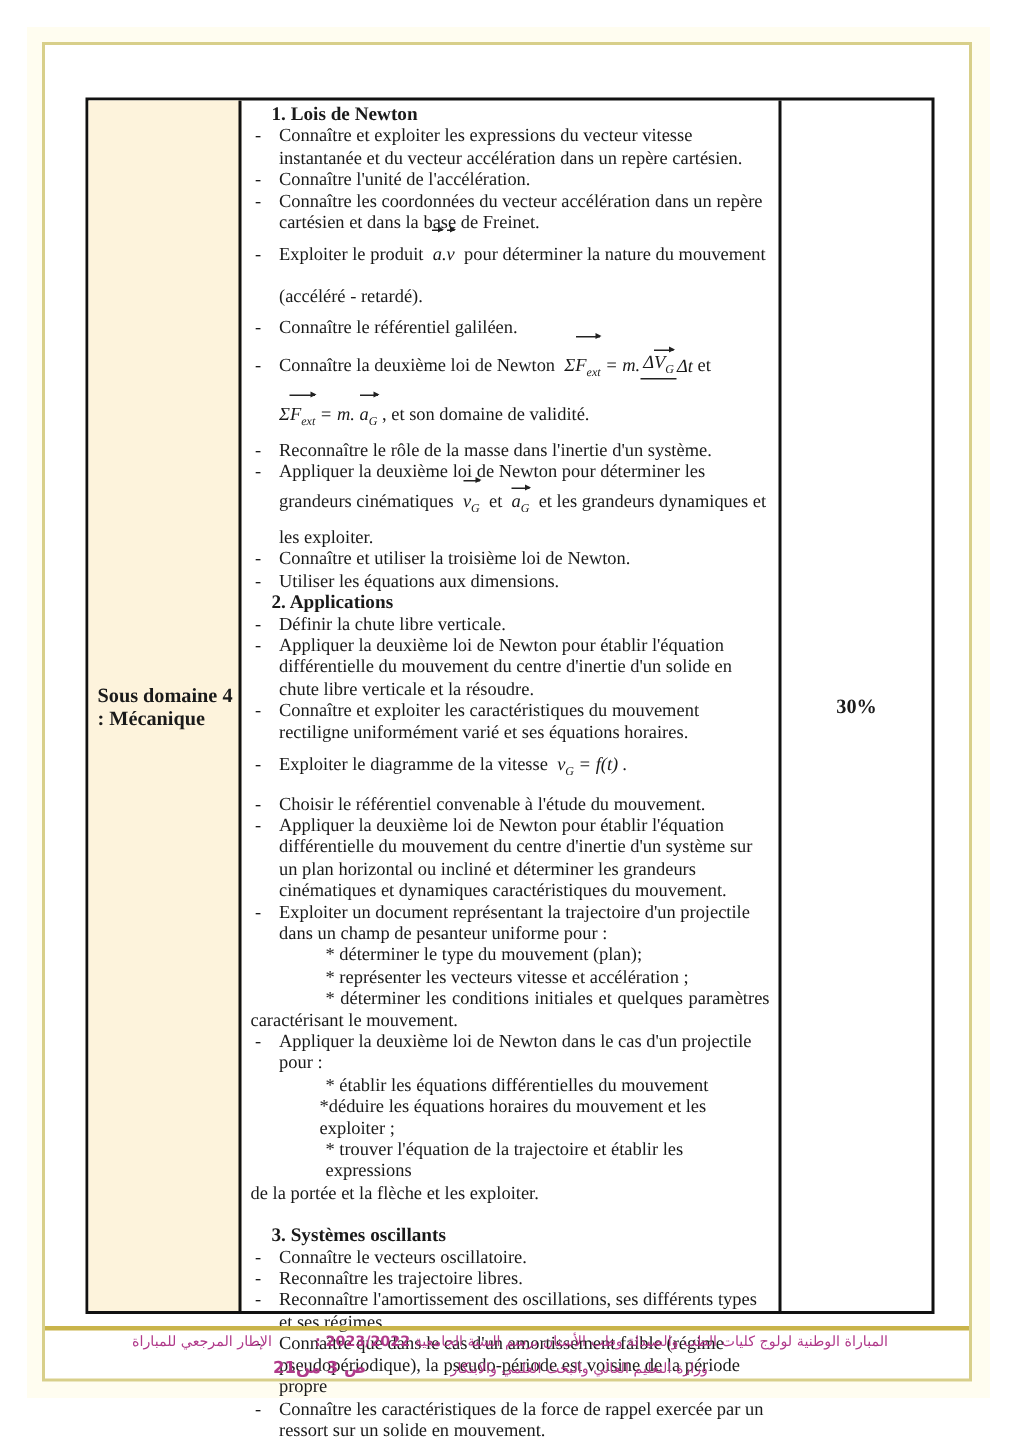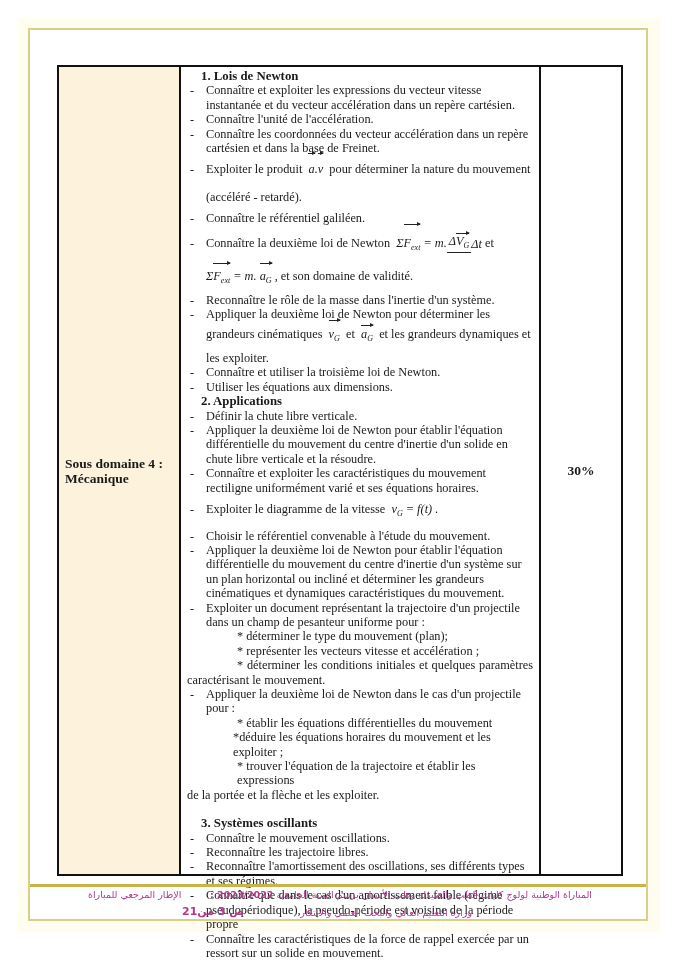--- a/index.html
+++ b/index.html
@@ -3,21 +3,21 @@
 <meta charset="utf-8">
 <style>
   html, body { margin: 0; padding: 0; background: #ffffff; }
   body { width: 679px; height: 960px; position: relative; overflow: hidden;
          font-family: "Liberation Serif", "DejaVu Serif", serif; color: #1a1a1a; }
   .page-glow { position: absolute; left: 18px; top: 18px; width: 642px; height: 914px; background: #fffdf0; }
   .frame { position: absolute; left: 28px; top: 28px; width: 620px; height: 893px;
            border: 2px solid #d8cf8a; background: #ffffff; box-sizing: border-box; }
   .tbl { position: absolute; left: 57px; top: 65px; width: 566px; height: 811px;
          border: 2.5px solid #111; box-sizing: border-box; display: flex; }
-  .col-domain { width: 122px; background: #fdf3dc; border-right: 2px solid #111;
+  .col-domain { width: 102px; background: #fdf3dc; border-right: 2px solid #111;
                 display: flex; align-items: center; box-sizing: border-box; padding-left: 6px; }
   .col-domain span { font-weight: bold; font-size: 13.5px; line-height: 15px; }
   .col-content { width: 360px; border-right: 2.5px solid #111; box-sizing: border-box;
                  padding: 2px 6px 0 6px; font-size: 12.3px; line-height: 14.4px; }
   .col-weight { flex: 1; display: flex; align-items: center; justify-content: center; }
   .col-weight span { font-weight: bold; font-size: 13.5px; }
   .section-title { font-weight: bold; padding-left: 14px; font-size: 12.8px; }
   .item { position: relative; padding-left: 19px; }
   .item::before { content: "-"; position: absolute; left: 3px; top: 0; }
   .item.tall { line-height: 28px; }
@@ -104,21 +104,21 @@
     <div class="sub wrap" style="text-align:justify; text-align-last: justify;">* déterminer les conditions initiales et quelques paramètres</div>
     <div class="cont">caractérisant le mouvement.</div>
     <div class="item">Appliquer la deuxième loi de Newton dans le cas d'un projectile pour :</div>
     <div class="sub">* établir les équations différentielles du mouvement</div>
     <div class="sub" style="padding-left:46px;">*déduire les équations horaires du mouvement et les exploiter ;</div>
     <div class="sub">* trouver l'équation de la trajectoire et établir les expressions</div>
     <div class="cont">de la portée et la flèche et les exploiter.</div>
     <div class="gap"></div>
 
     <div class="section-title">3. Systèmes oscillants</div>
-    <div class="item">Connaître le mouvement oscillations.</div>
+    <div class="item">Connaître le vecteurs oscillatoire.</div>
     <div class="item">Reconnaître les trajectoire libres.</div>
     <div class="item">Reconnaître l'amortissement des oscillations, ses différents types et ses régimes.</div>
     <div class="item">Connaître que dans le cas d'un amortissement faible (régime pseudopériodique), la pseudo-période est voisine de la période propre</div>
     <div class="item">Connaître les caractéristiques de la force de rappel exercée par un ressort sur un solide en mouvement.</div>
   </div>
 
   <div class="col-weight">
     <span>30%</span>
   </div>
 </div>

